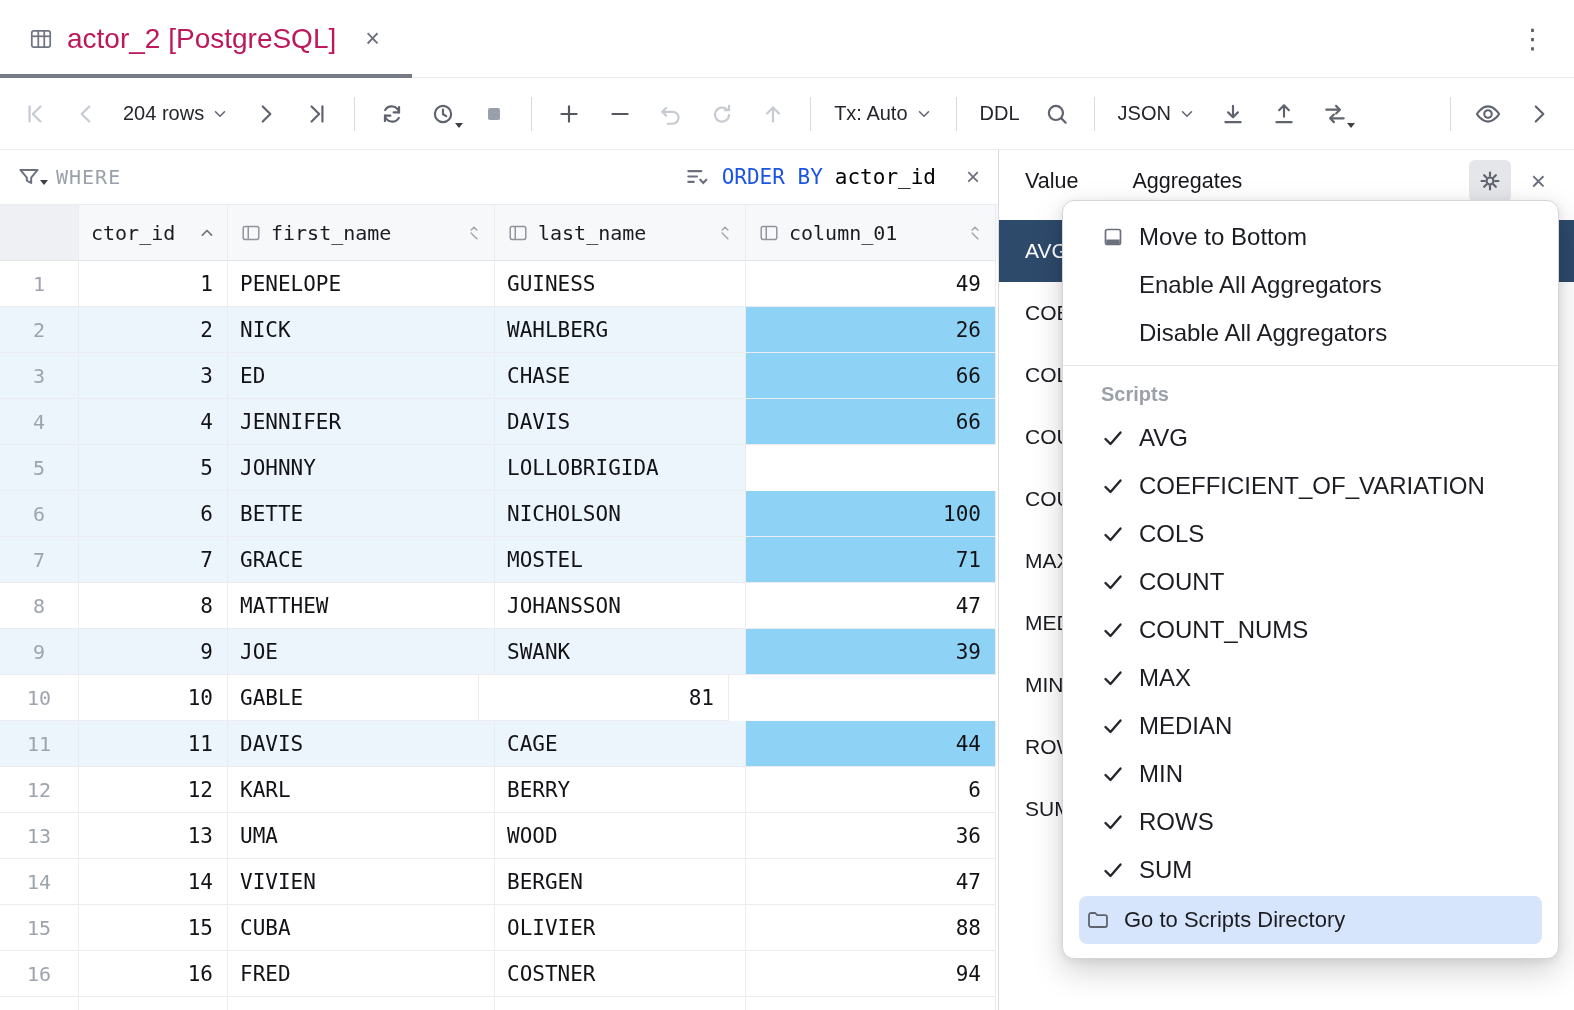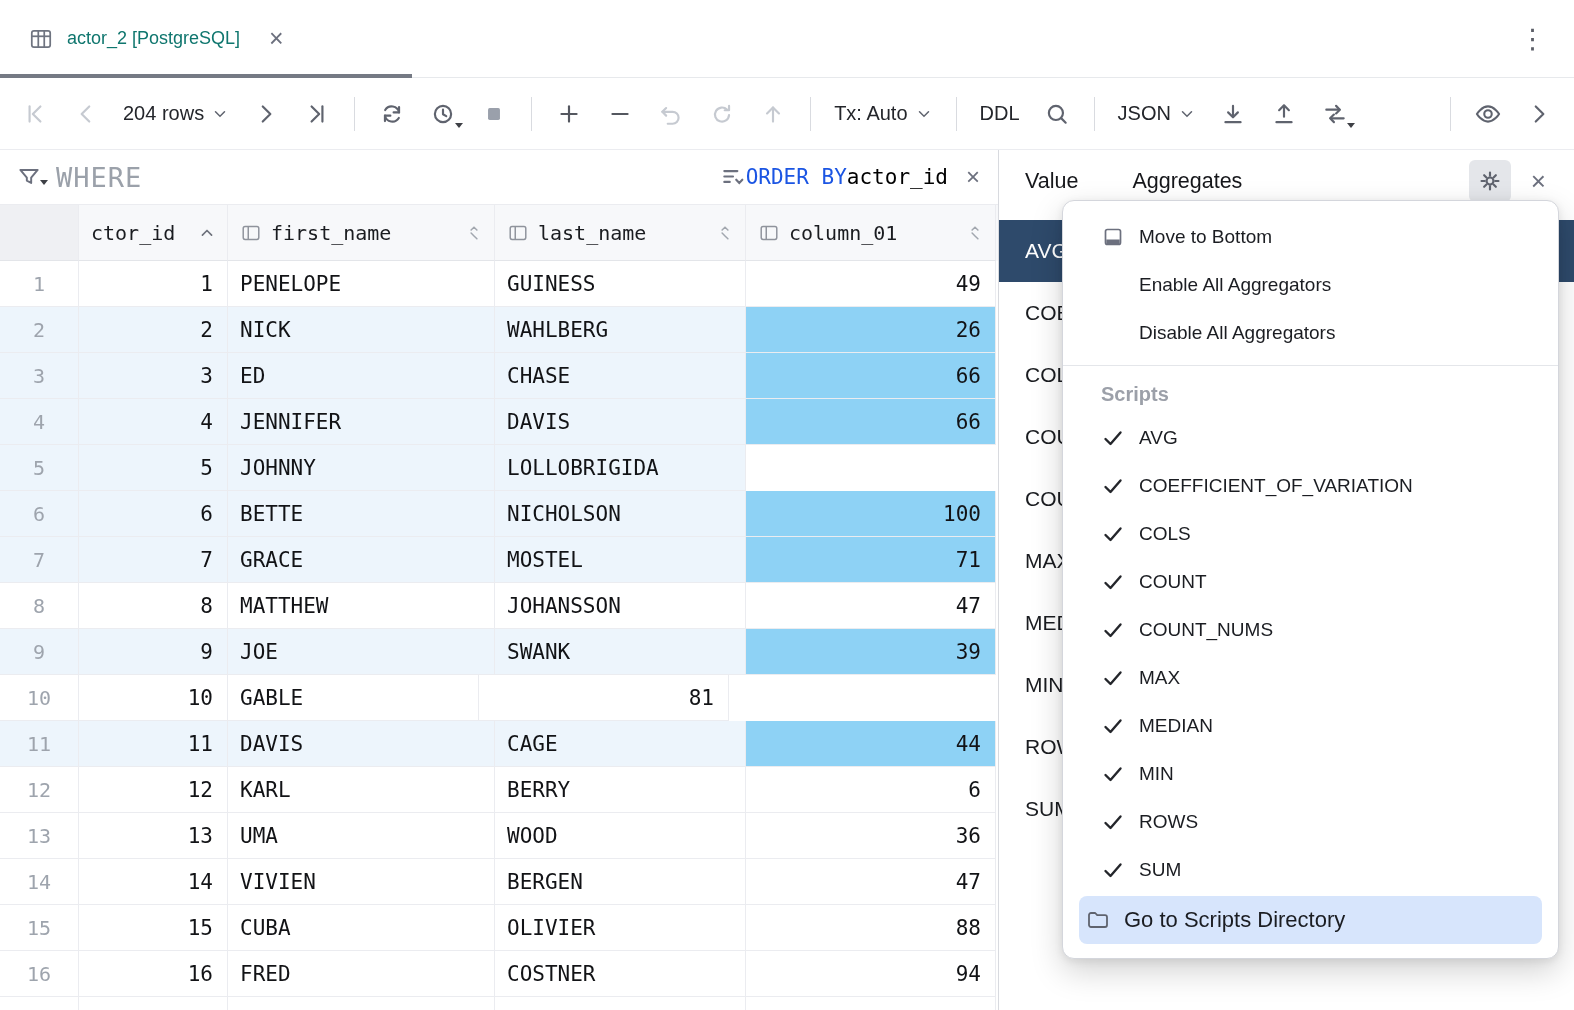--- a/index.html
+++ b/index.html
@@ -4,21 +4,21 @@
 <style>
   * { margin:0; padding:0; box-sizing:border-box; }
   html,body { width:1574px; height:1010px; overflow:hidden; background:#fff;
               font-family:"Liberation Sans", sans-serif; }
   .app { position:relative; width:1574px; height:1010px; }
 
   
   .tabbar { position:relative; height:78px; border-bottom:1px solid #E7E9EC;
             display:flex; align-items:center; padding:0 20px; }
   .tab { display:flex; align-items:center; gap:13px; height:100%; padding:0 8px; }
-  .tab-title { font-size:18px; color:#0f766e; }
+  .tab-title { font-size:28px; color:#be185d; }
   .tab-close { font-size:25px; color:#6C707E; margin-left:16px; line-height:1; }
   .tab-underline { position:absolute; left:0; bottom:-1px; width:412px; height:4px; background:#757A84; }
   .kebab { margin-left:auto; color:#5A5D66; font-size:27px; padding:0 8px; }
 
   
   .toolbar { height:72px; display:flex; align-items:center; padding:0 14px; gap:9px;
              border-bottom:1px solid #EBECF0; }
   .tbtn { width:42px; height:42px; display:flex; align-items:center; justify-content:center;
           border-radius:6px; position:relative; flex:none; }
   .tsep { width:1px; height:34px; background:#D9DBE0; margin:0 7px; flex:none; }
@@ -27,23 +27,23 @@
   .mini-arrow { position:absolute; right:1px; bottom:3px; width:0; height:0;
                 border:4px solid transparent; border-top:5px solid #3E4046; }
   .tright { margin-left:auto; display:flex; align-items:center; gap:9px; }
 
   
   .main { display:flex; height:860px; }
   .left { width:999px; border-right:1px solid #D8DADF; display:flex; flex-direction:column; flex:none; }
 
   .filterbar { height:55px; display:flex; align-items:center; padding:0 16px;
                border-bottom:1px solid #EBECF0; gap:14px; flex:none; }
-  .where { font-family:"DejaVu Sans Mono","Liberation Mono",monospace; font-size:27px;
+  .where { font-family:"DejaVu Sans Mono","Liberation Mono",monospace; font-size:20px;
            color:#9BA1AA; letter-spacing:1px; }
-  .orderby { margin-left:auto; display:flex; align-items:center; padding-right:2px; }
+  .orderby { margin-left:auto; display:flex; align-items:center; gap:12px; padding-right:2px; }
   .ob-kw  { font-family:"DejaVu Sans Mono","Liberation Mono",monospace; font-size:21px; color:#1B55E3; }
   .ob-col { font-family:"DejaVu Sans Mono","Liberation Mono",monospace; font-size:21px; color:#000000; }
   .ob-close { color:#6C707E; font-size:24px; margin-left:18px; line-height:1; }
 
   
   .grid { flex:1; overflow:hidden; background:#fff;
           font-family:"DejaVu Sans Mono","Liberation Mono",monospace; }
   .grow { display:flex; height:46px; }
   .grow.header { height:56px; background:#F7F8FA; }
   .gcell { border-right:1px solid #EBECF0; border-bottom:1px solid #EBECF0;
@@ -74,21 +74,21 @@
   .agg-item { height:62px; display:flex; align-items:center; padding-left:26px;
               font-size:21px; color:#1A1C20; white-space:nowrap; }
   .agg-item.selected { background:#2E4A6B; color:#fff; }
 
   
   .popup { position:absolute; left:1062px; top:200px; width:497px; background:#fff;
            border:1px solid #D4D6DC; border-radius:12px;
            box-shadow:0 12px 32px rgba(0,0,0,.18), 0 2px 8px rgba(0,0,0,.08);
            padding:12px 0 14px; z-index:10; }
   .m-item { height:48px; display:flex; align-items:center; padding:0 20px 0 36px;
-            gap:12px; font-size:19px; color:#1B1D22; white-space:nowrap; }
+            gap:12px; font-size:24px; color:#1B1D22; white-space:nowrap; }
   .m-icon { width:28px; display:flex; justify-content:center; flex:none; }
   .m-sep { height:1px; background:#E4E6EA; margin:8px 0; }
   .m-section { height:40px; display:flex; align-items:center; padding-left:38px;
                font-size:20px; font-weight:bold; color:#9CA0A9; }
   .m-footer { margin:2px 16px 0; height:48px; border-radius:8px; background:#D7E5FC;
               display:flex; align-items:center; padding:0 12px 0 5px; gap:12px;
               font-size:22px; color:#1B1D22; }
   svg { display:block; }
 </style>
 </head>

